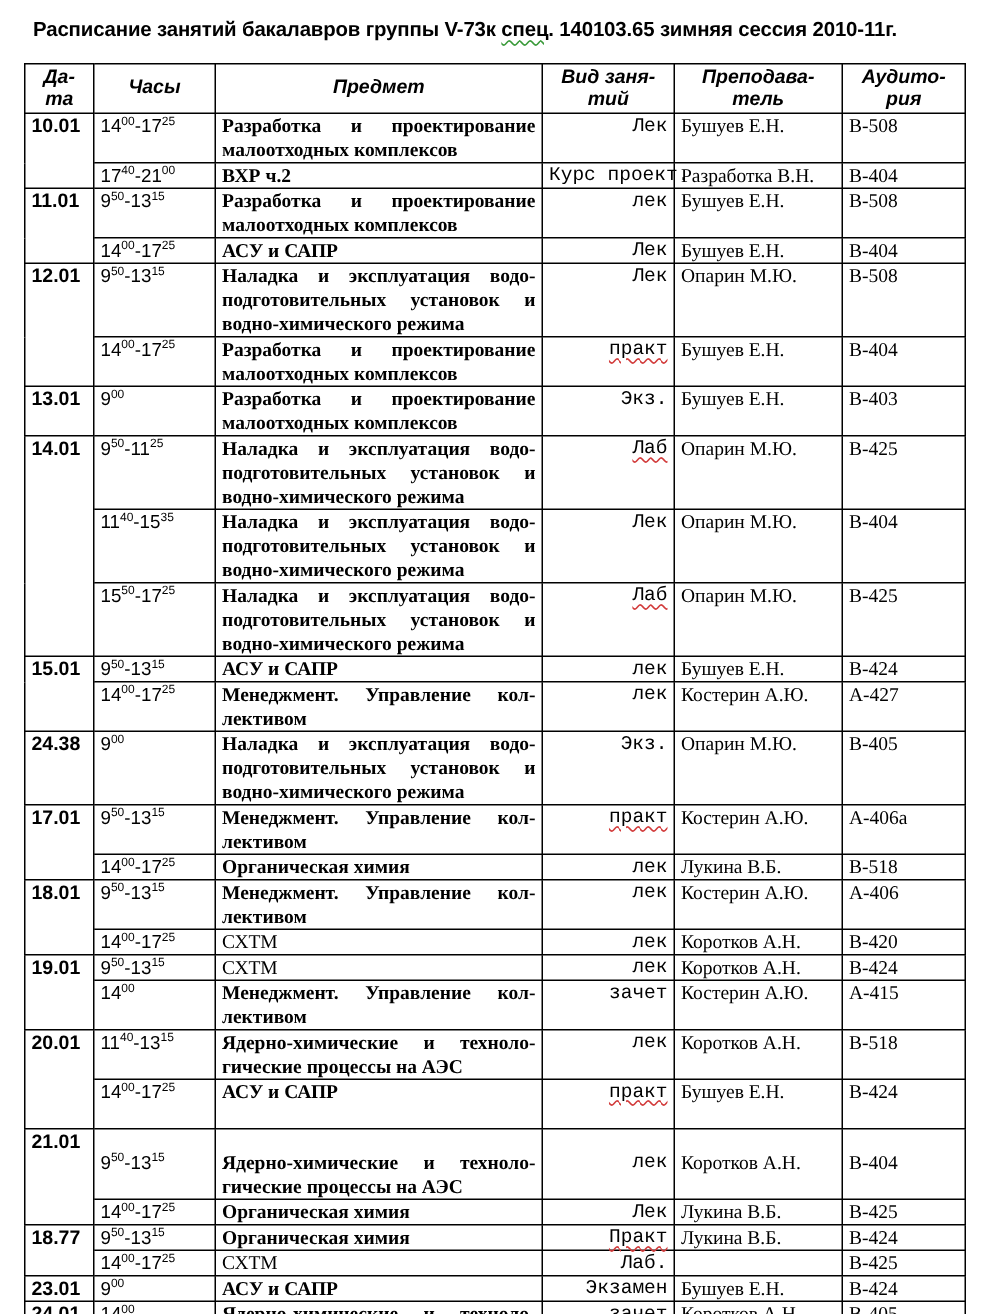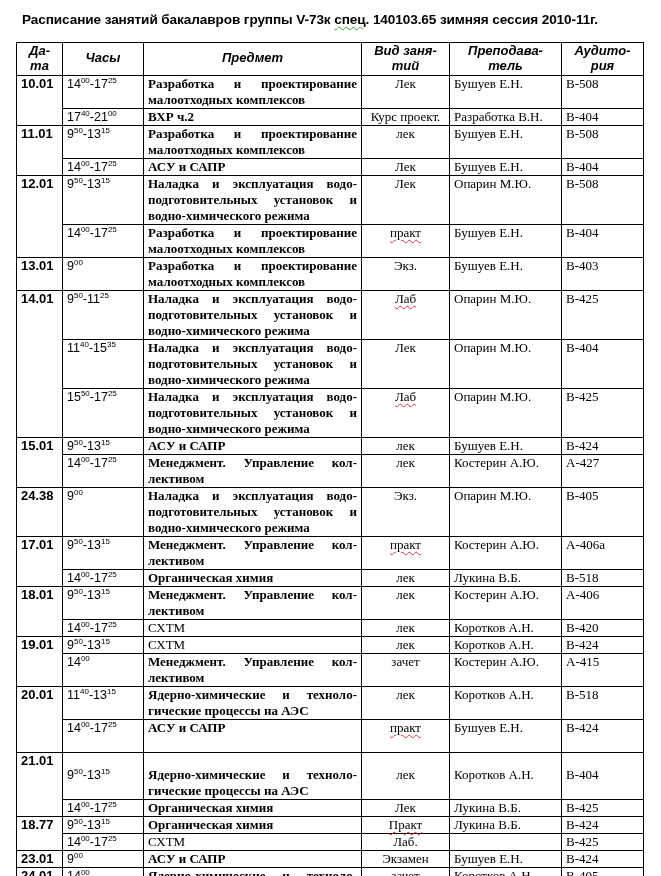--- a/index.html
+++ b/index.html
@@ -23,21 +23,21 @@
   col.c-time { width:81px; }
   col.c-subj { width:218px; }
   col.c-type { width:88px; }
   col.c-teach { width:112px; }
   col.c-room { width:82px; }
   td.date { font-family:"Liberation Sans", sans-serif; font-weight:bold; font-size:13px; padding-left:3px; }
   td.time { font-family:"Liberation Sans", sans-serif; font-size:12.5px; padding-left:6px; white-space:nowrap; }
   td.time sup { font-size:8px; line-height:0; vertical-align:5px; }
   td.subj { padding-left:6px; padding-right:4px; }
   td.subj.b { font-weight:bold; text-align:justify; }
-  td.type { text-align:center; padding:0 1px; white-space:nowrap; }
+  td.type { text-align:right; padding:0 1px; white-space:nowrap;font-family:Liberation Mono, monospace; }
   td.type .squig { text-decoration: underline wavy #d23a3a; text-decoration-thickness:1px; text-underline-offset:2px;margin-top:17px; }
   td.teach { padding-left:6px; white-space:nowrap; }
   td.room { text-align:left; }
   tr.tall-extra td { padding-bottom:16px; }
 </style>
 </head>
 <body>
 
 <div class="title"><span>Расписание занятий бакалавров группы V-73к </span><span class="squig">спец</span><span>. 140103.65 зимняя сессия 2010-11г.</span></div>
 

